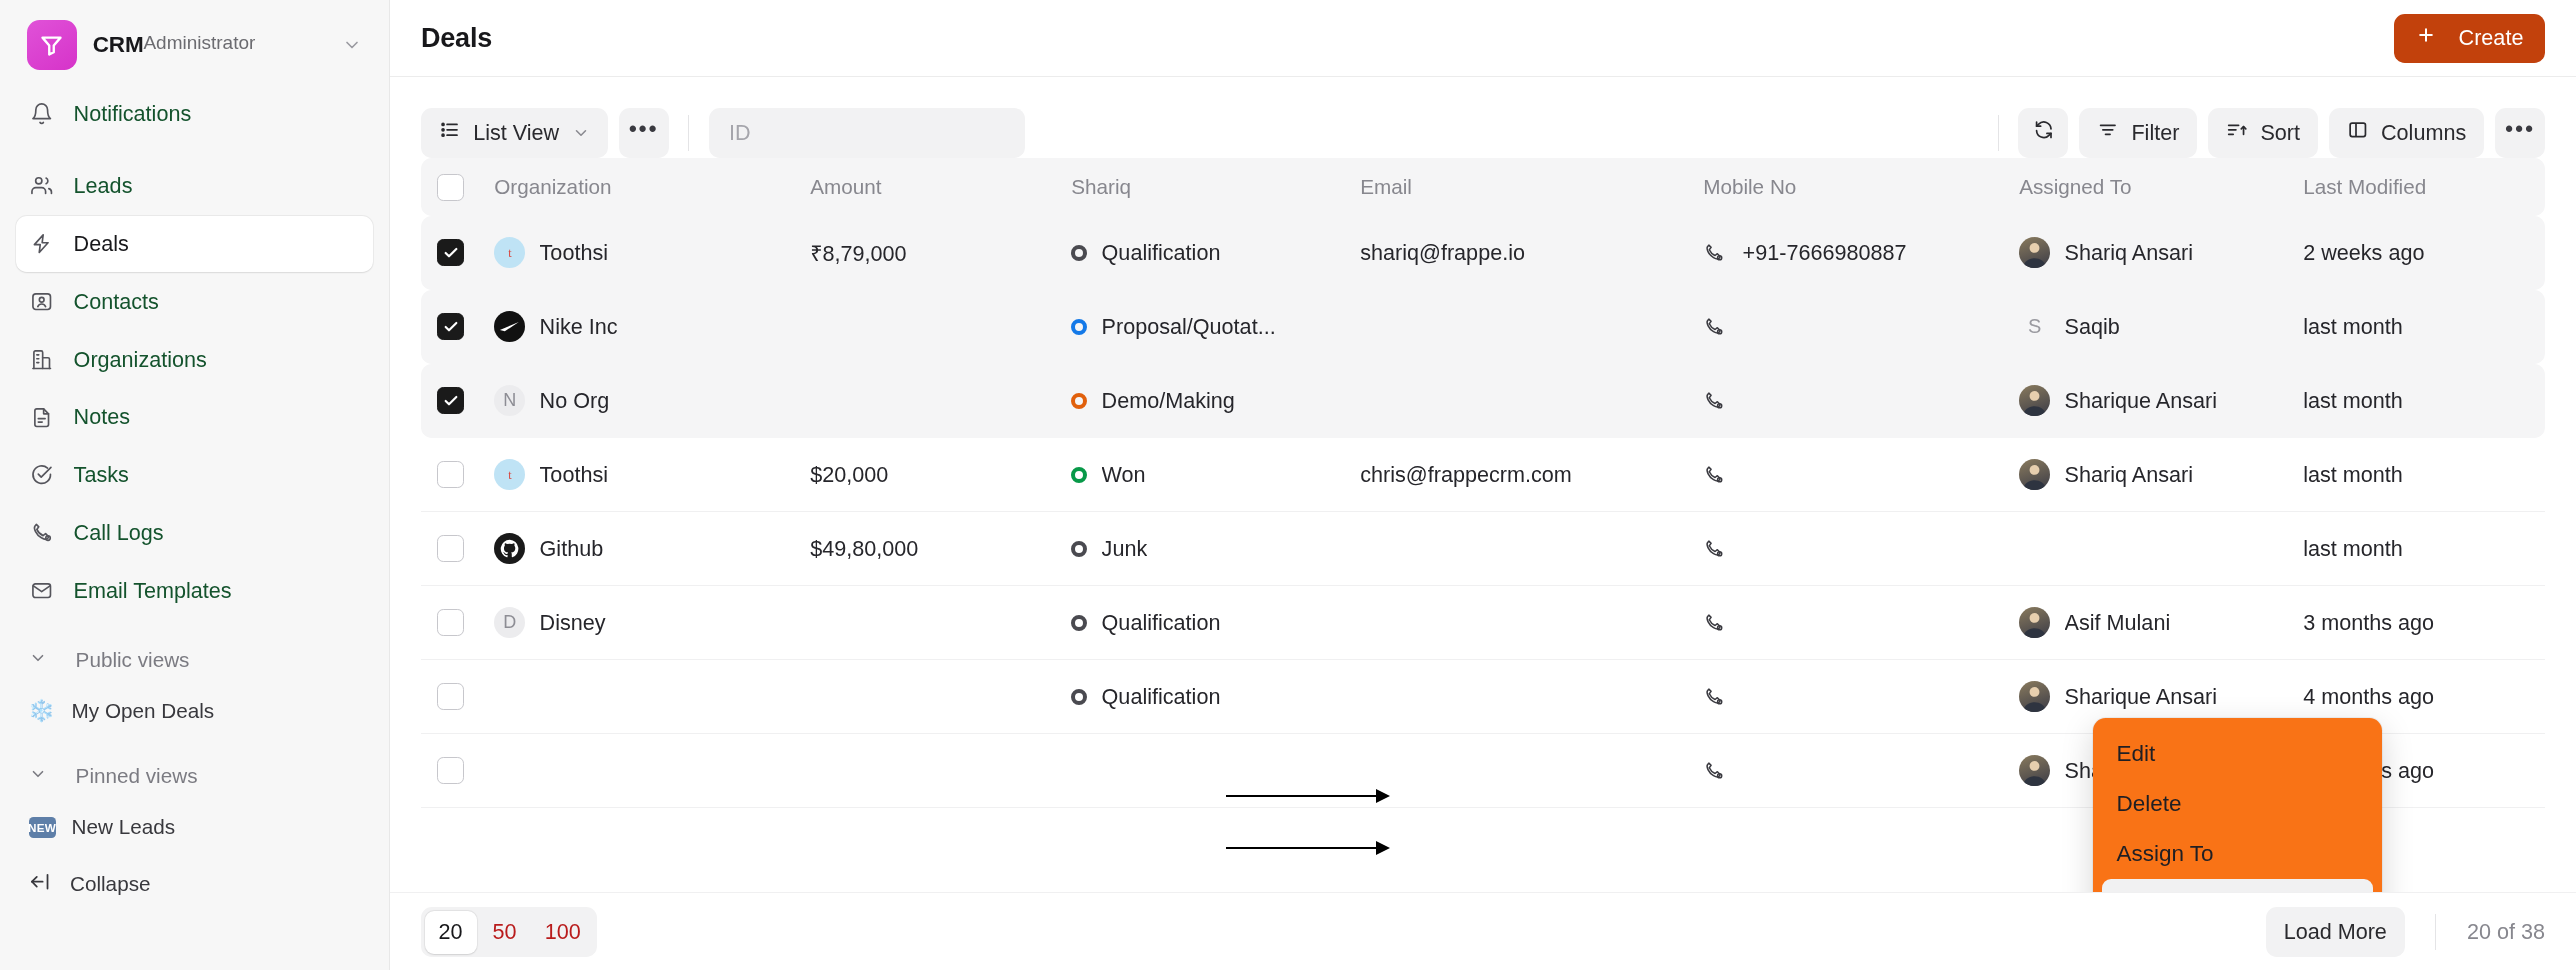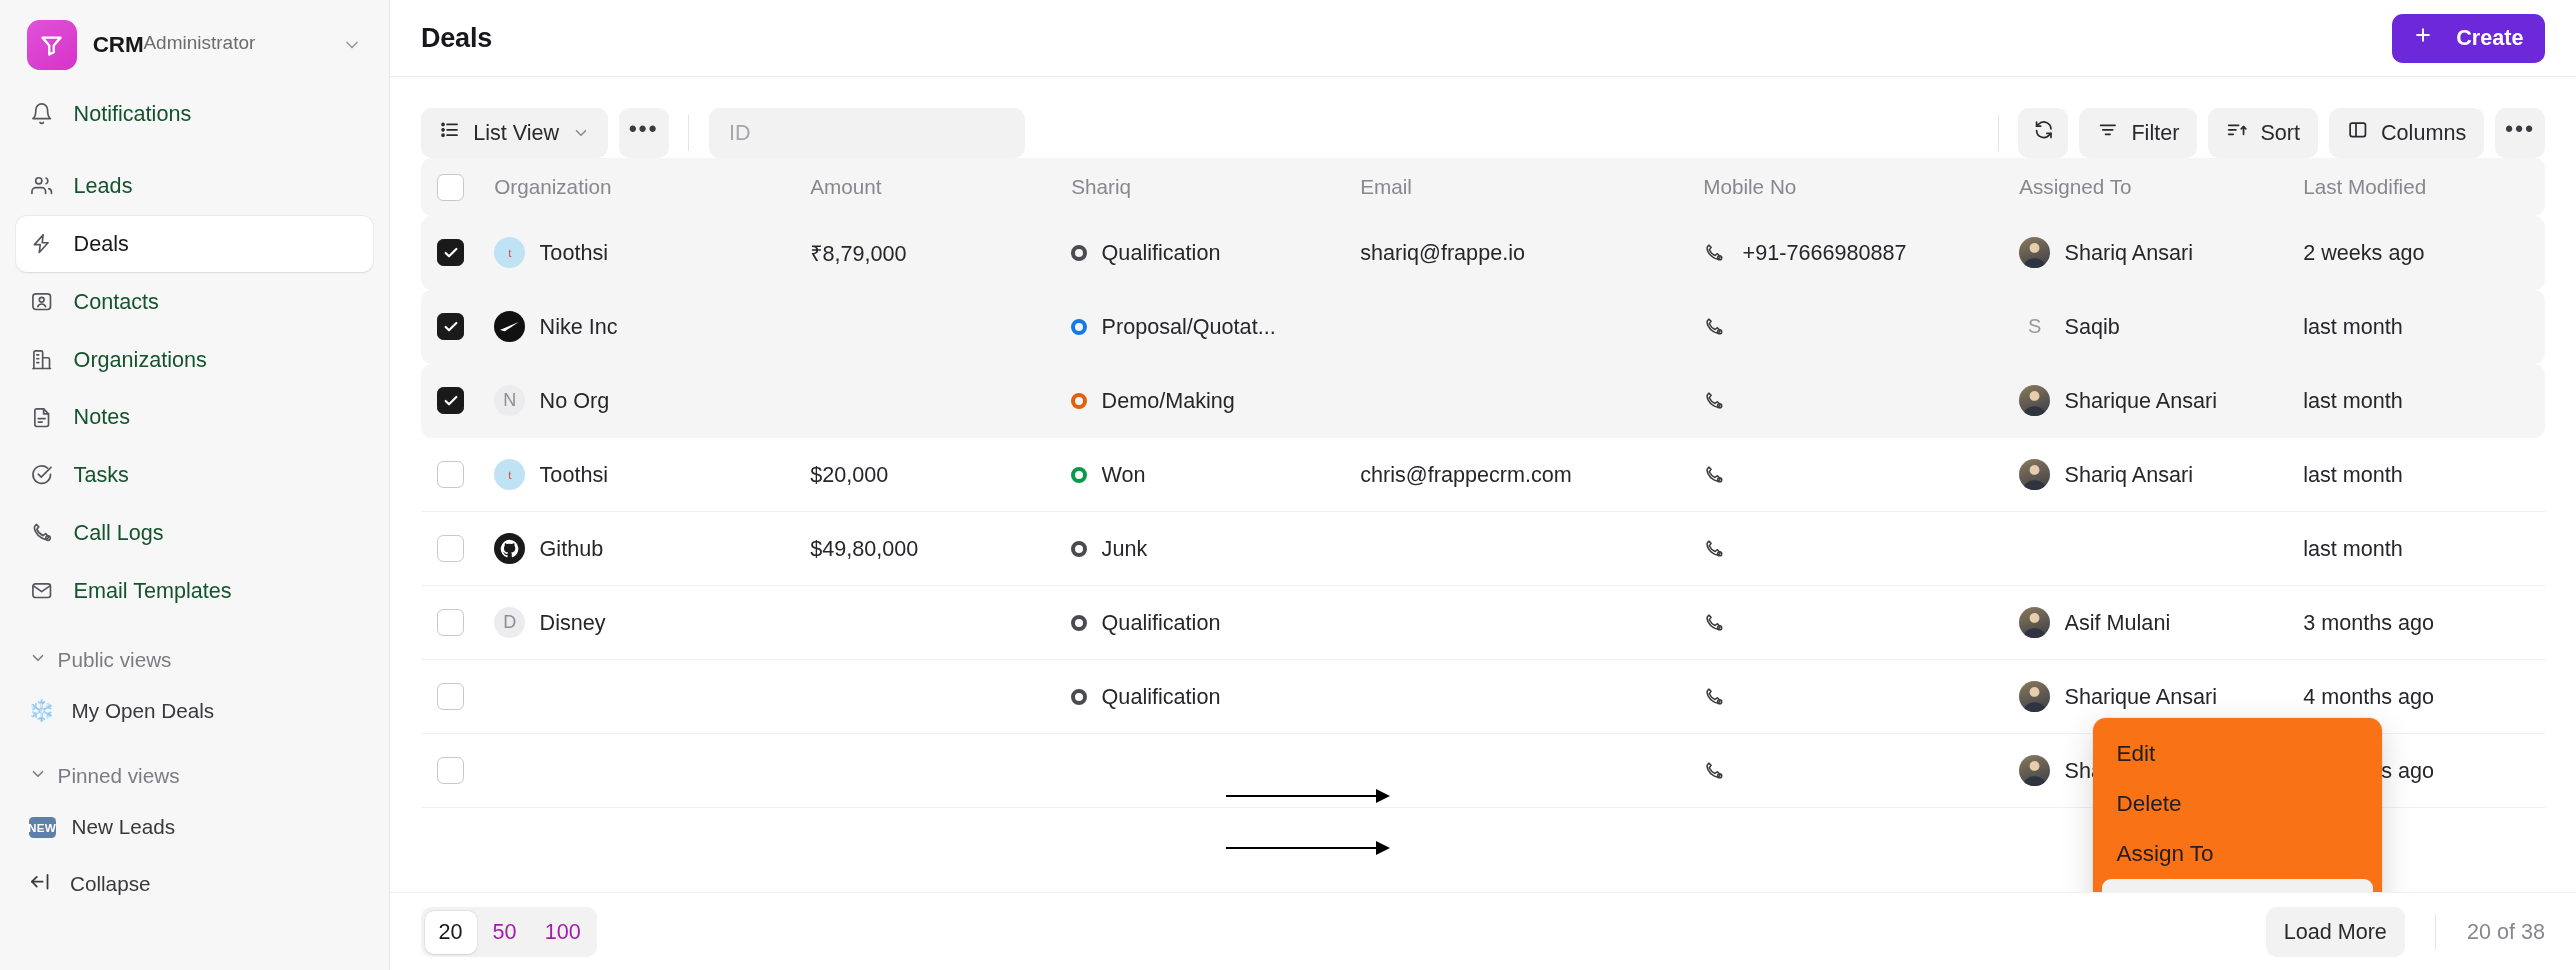--- a/index.html
+++ b/index.html
@@ -47,21 +47,21 @@
   }
   .nav-item .ico { width: 27px; height: 27px; display:flex; align-items:center; justify-content:center; flex:0 0 27px; color:#55555c; }
   .nav-item.active {
     background: #ffffff;
     box-shadow: 0 0.9px 1.8px rgba(0,0,0,.09), 0 0 0 0.9px rgba(0,0,0,.035);
     color: #18181b; font-weight: 500;
   }
   .nav-gap { height: 14.4px; }
 
   .section-head {
-    display: flex; align-items: center; gap: 11px;
+    display: flex; align-items: center; gap: 29px;
     height: 50px; padding: 0 12.6px;
     font-size: 20.7px; color: #7b7b82; font-weight: 500;
     cursor: pointer;
   }
   .view-item {
     display:flex; align-items:center; gap: 16px;
     height: 52px; padding: 0 12.6px; border-radius: 10.8px;
     font-size: 20.7px; color: #38383d; cursor: pointer;
   }
   .emoji { font-size: 21.6px; width: 27px; text-align:center; flex:0 0 27px; }
@@ -82,23 +82,23 @@
 
   .topbar {
     height: 77px; border-bottom: 0.9px solid #ececec;
     display:flex; align-items:center; justify-content:space-between;
     padding: 0 31px 0 31px;
     flex: 0 0 77px;
   }
   .page-title { font-size: 27px; font-weight: 600; color:#18181b; letter-spacing:-0.2px; }
   .btn-create {
     display:flex; align-items:center; gap:23px;
-    background:#6d28d9; color:#fff;
+    background:#c2410c; color:#fff;
     height: 49px; padding: 0 21.6px; border-radius: 10.8px;
-    font-size: 21.6px; font-weight: 700; cursor:pointer; border:none;
+    font-size: 21.6px; font-weight: 400; cursor:pointer; border:none;
   }
 
   .toolbar {
     height: 81px; display:flex; align-items:flex-end; justify-content:space-between;
     padding: 0 31px; flex: 0 0 81px;
   }
   .toolbar-left { display:flex; align-items:center; gap: 10.8px; }
   .toolbar-right { display:flex; align-items:center; gap: 10.8px; }
   .chip {
     display:flex; align-items:center; gap:12.6px;
@@ -187,21 +187,21 @@
 
   
   .footer {
     height: 79px; display:flex; align-items:center; justify-content:space-between;
     padding: 0 31px; flex: 0 0 79px; border-top: 0.9px solid #f0f0f1; background:#fff;
   }
   .pager { display:flex; align-items:center; background:#f2f2f3; border-radius: 10.8px; padding: 3.6px; gap:1.8px; }
   .pager-btn {
     height: 43px; min-width: 52px; padding: 0 12.6px; border-radius: 9px;
     display:flex; align-items:center; justify-content:center;
-    font-size: 21.6px; color:#a21caf; cursor:pointer; background:transparent; border:none;
+    font-size: 21.6px; color:#b91c1c; cursor:pointer; background:transparent; border:none;
   }
   .pager-btn.active { background:#fff; color:#18181b; box-shadow:0 0.9px 1.8px rgba(0,0,0,.1), 0 0 0 0.9px rgba(0,0,0,.04); }
   .footer-right { display:flex; align-items:center; gap: 21.6px; }
   .count-txt { font-size: 21.6px; color:#87878e; }
 </style>
 </head>
 <body>
 
 <div class="app">
 

